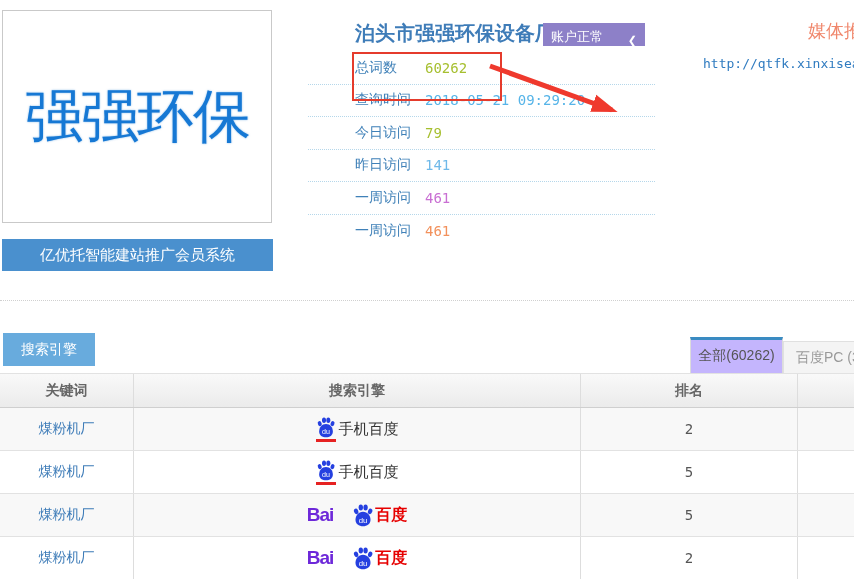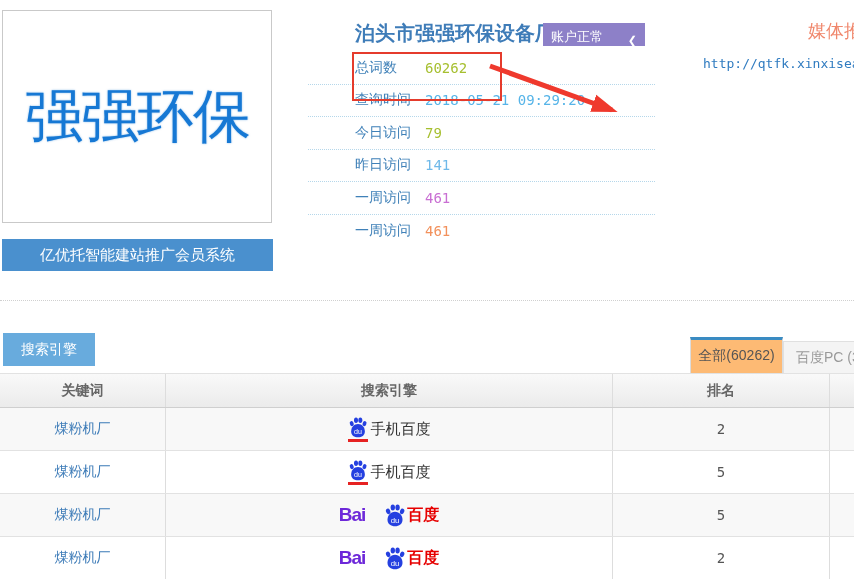--- a/index.html
+++ b/index.html
@@ -38,36 +38,36 @@
 
   .dotted-sep{position:absolute;left:0;top:300px;width:854px;border-top:1px dotted #d0d0d0;}
 
   
   .sort-btn{position:absolute;top:333px;height:33px;background:#68abdd;color:#fff;border:none;
     font-size:14px;font-family:"Liberation Sans",sans-serif;cursor:pointer;}
   .sort-btn.words{left:3px;width:92px;}
   .sort-btn.time{left:108px;width:94px;}
 
   
-  .tab-active{position:absolute;left:690px;top:337px;width:91px;height:33px;background:#fdba74;
+  .tab-active{position:absolute;left:690px;top:337px;width:91px;height:33px;background:#c4b5fd;
     border:1px solid #dcdcdc;border-top:3px solid #3a8bc2;border-bottom:none;color:#555;
     font-size:14px;text-align:center;line-height:31px;z-index:2;cursor:pointer;}
   .tab-inactive{position:absolute;left:783px;top:341px;width:120px;height:32px;background:#f4f4f4;
     border:1px solid #e0e0e0;border-bottom:none;color:#999;font-size:14px;line-height:31px;
     padding-left:12px;box-sizing:border-box;white-space:nowrap;overflow:hidden;cursor:pointer;}
 
   
   .table{position:absolute;left:0;top:373px;width:854px;}
   .t-header{height:35px;display:flex;background:linear-gradient(#f9f9f9,#ebebeb);
     border-top:1px solid #e2e2e2;border-bottom:1px solid #cfcfcf;box-sizing:border-box;}
   .t-header .cell{font-weight:bold;color:#666;font-size:14px;}
   .row{height:43px;display:flex;border-bottom:1px solid #e2e2e2;background:#fff;box-sizing:border-box;}
   .row:nth-child(odd){background:#f8f8f8;}
   .cell{display:flex;align-items:center;justify-content:center;box-sizing:border-box;}
-  .c1{width:166px;border-right:1px solid #ddd;}
+  .c1{width:134px;border-right:1px solid #ddd;}
   .c2{width:447px;border-right:1px solid #ddd;}
   .c3{width:217px;border-right:1px solid #ddd;}
   .c4{flex:1;}
   .kw{color:#3e7cb8;font-size:14px;}
   .rank{color:#555;font-size:14px;font-family:"DejaVu Sans Mono",monospace;}
   .engine{display:flex;align-items:center;}
   .paw-wrap{display:inline-block;line-height:0;text-align:right;}
   .paw-wrap.underlined::after{content:"";display:block;height:3px;background:#e62222;margin-top:1px;}
   .m-label{color:#333;font-size:15px;margin-left:3px;}
   .bai{color:#6d28d9;font-weight:bold;font-size:19px;letter-spacing:-1px;margin-right:19px;}

